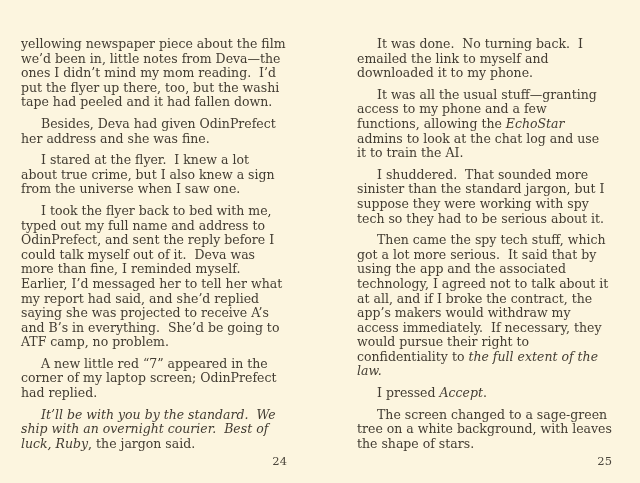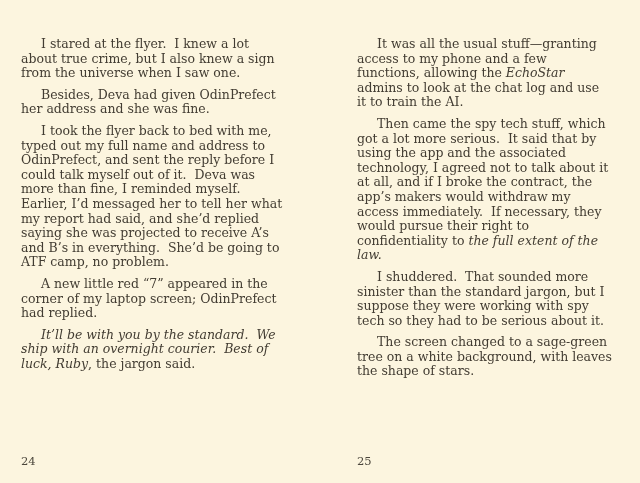--- a/index.html
+++ b/index.html
@@ -42,46 +42,49 @@
   }
   p.para.no-indent { text-indent: 0; }
   p.para em { }
 
   .page-number {
     position: absolute;
     bottom: 15px;
     left: 0;
     width: 100%;
     box-sizing: border-box;
-    text-align: left;
+    text-align: right;
     font-size: 11.5px;
     color: #4b463c;
   }
   .page-left .page-number  { padding: 0 33px 0 21px; }
   .page-right .page-number { padding: 0 28px 0 37px; }
 </style>
 </head>
 <body style="background: rgb(252, 245, 223);">
 
 <div class="spread" style="color: rgb(66, 60, 50);">
 
   <div class="page page-left">
     <div class="content">
+        <p class="para no-indent"><span>yellowing newspaper piece about the film we’d been in, little notes from Deva—the ones I didn’t mind my mom reading.  I’d put the flyer up there, too, but the washi tape had peeled and it had fallen down.</span></p>
+        <p class="para"><span>Besides, Deva had given OdinPrefect her address and she was fine.</span></p>
         <p class="para"><span>I stared at the flyer.  I knew a lot about true crime, but I also knew a sign from the universe when I saw one.</span></p>
-        <p class="para"><span>Besides, Deva had given OdinPrefect her address and she was fine.</span></p>
         <p class="para"><span>I took the flyer back to bed with me, typed out my full name and address to OdinPrefect, and sent the reply before I could talk myself out of it.  Deva was more than fine, I reminded myself.  Earlier, I’d messaged her to tell her what my report had said, and she’d replied saying she was projected to receive A’s and B’s in everything.  She’d be going to ATF camp, no problem.</span></p>
         <p class="para"><span>A new little red “7” appeared in the corner of my laptop screen; OdinPrefect had replied.</span></p>
         <p class="para"><em>It’ll be with you by the standard.  We ship with an overnight courier.  Best of luck, Ruby</em><span>, the jargon said.</span></p>
       </div>
     <div class="page-number">24</div>
   </div>
 
   <div class="page page-right">
     <div class="content">
+        <p class="para"><span>It was done.  No turning back.  I emailed the link to myself and downloaded it to my phone.</span></p>
         <p class="para"><span>It was all the usual stuff—granting access to my phone and a few functions, allowing the </span><em>EchoStar</em><span> admins to look at the chat log and use it to train the AI.</span></p>
+        <p class="para"><span>I shuddered.  That sounded more sinister than the standard jargon, but I suppose they were working with spy tech so they had to be serious about it.</span></p>
         <p class="para"><span>Then came the spy tech stuff, which got a lot more serious.  It said that by using the app and the associated technology, I agreed not to talk about it at all, and if I broke the contract, the app’s makers would withdraw my access immediately.  If necessary, they would pursue their right to confidentiality to </span><em>the full extent of the law.</em></p>
-        <p class="para"><span>I shuddered.  That sounded more sinister than the standard jargon, but I suppose they were working with spy tech so they had to be serious about it.</span></p>
+        <p class="para"><span>I pressed </span><em>Accept</em><span>.</span></p>
         <p class="para"><span>The screen changed to a sage-green tree on a white background, with leaves the shape of stars.</span></p>
       </div>
     <div class="page-number">25</div>
   </div>
 
 </div>
 
 </body></html>

